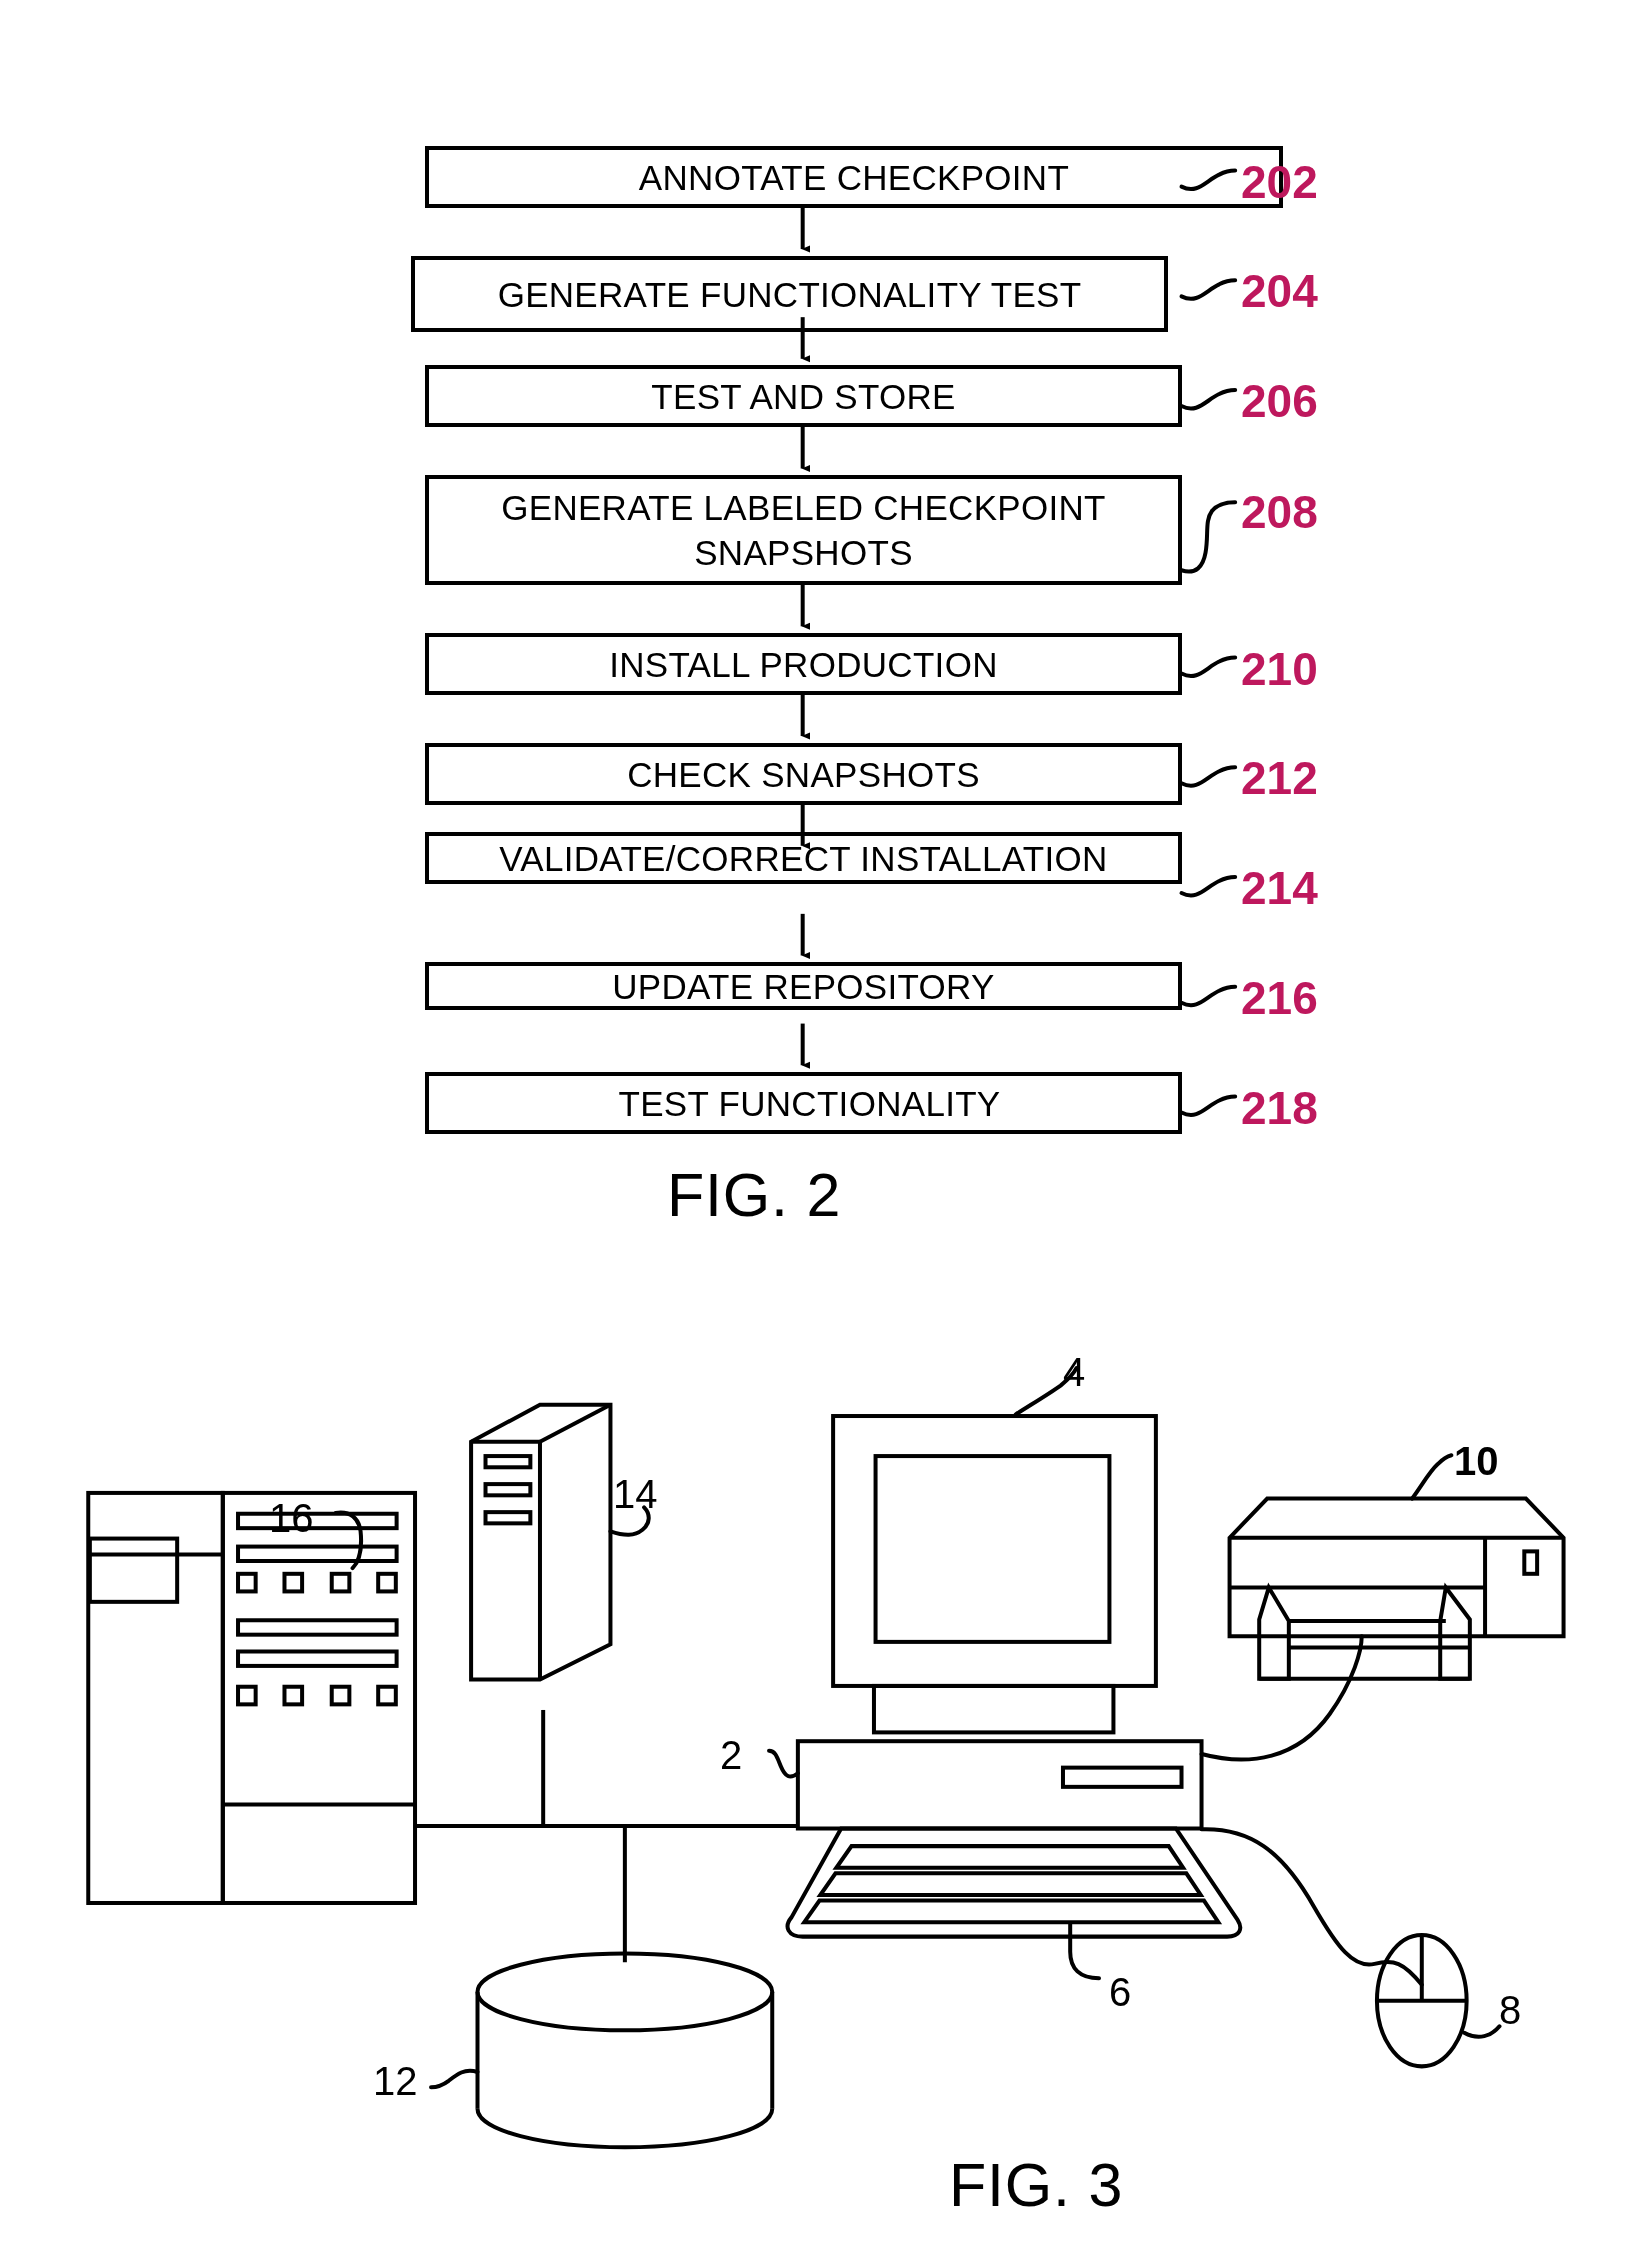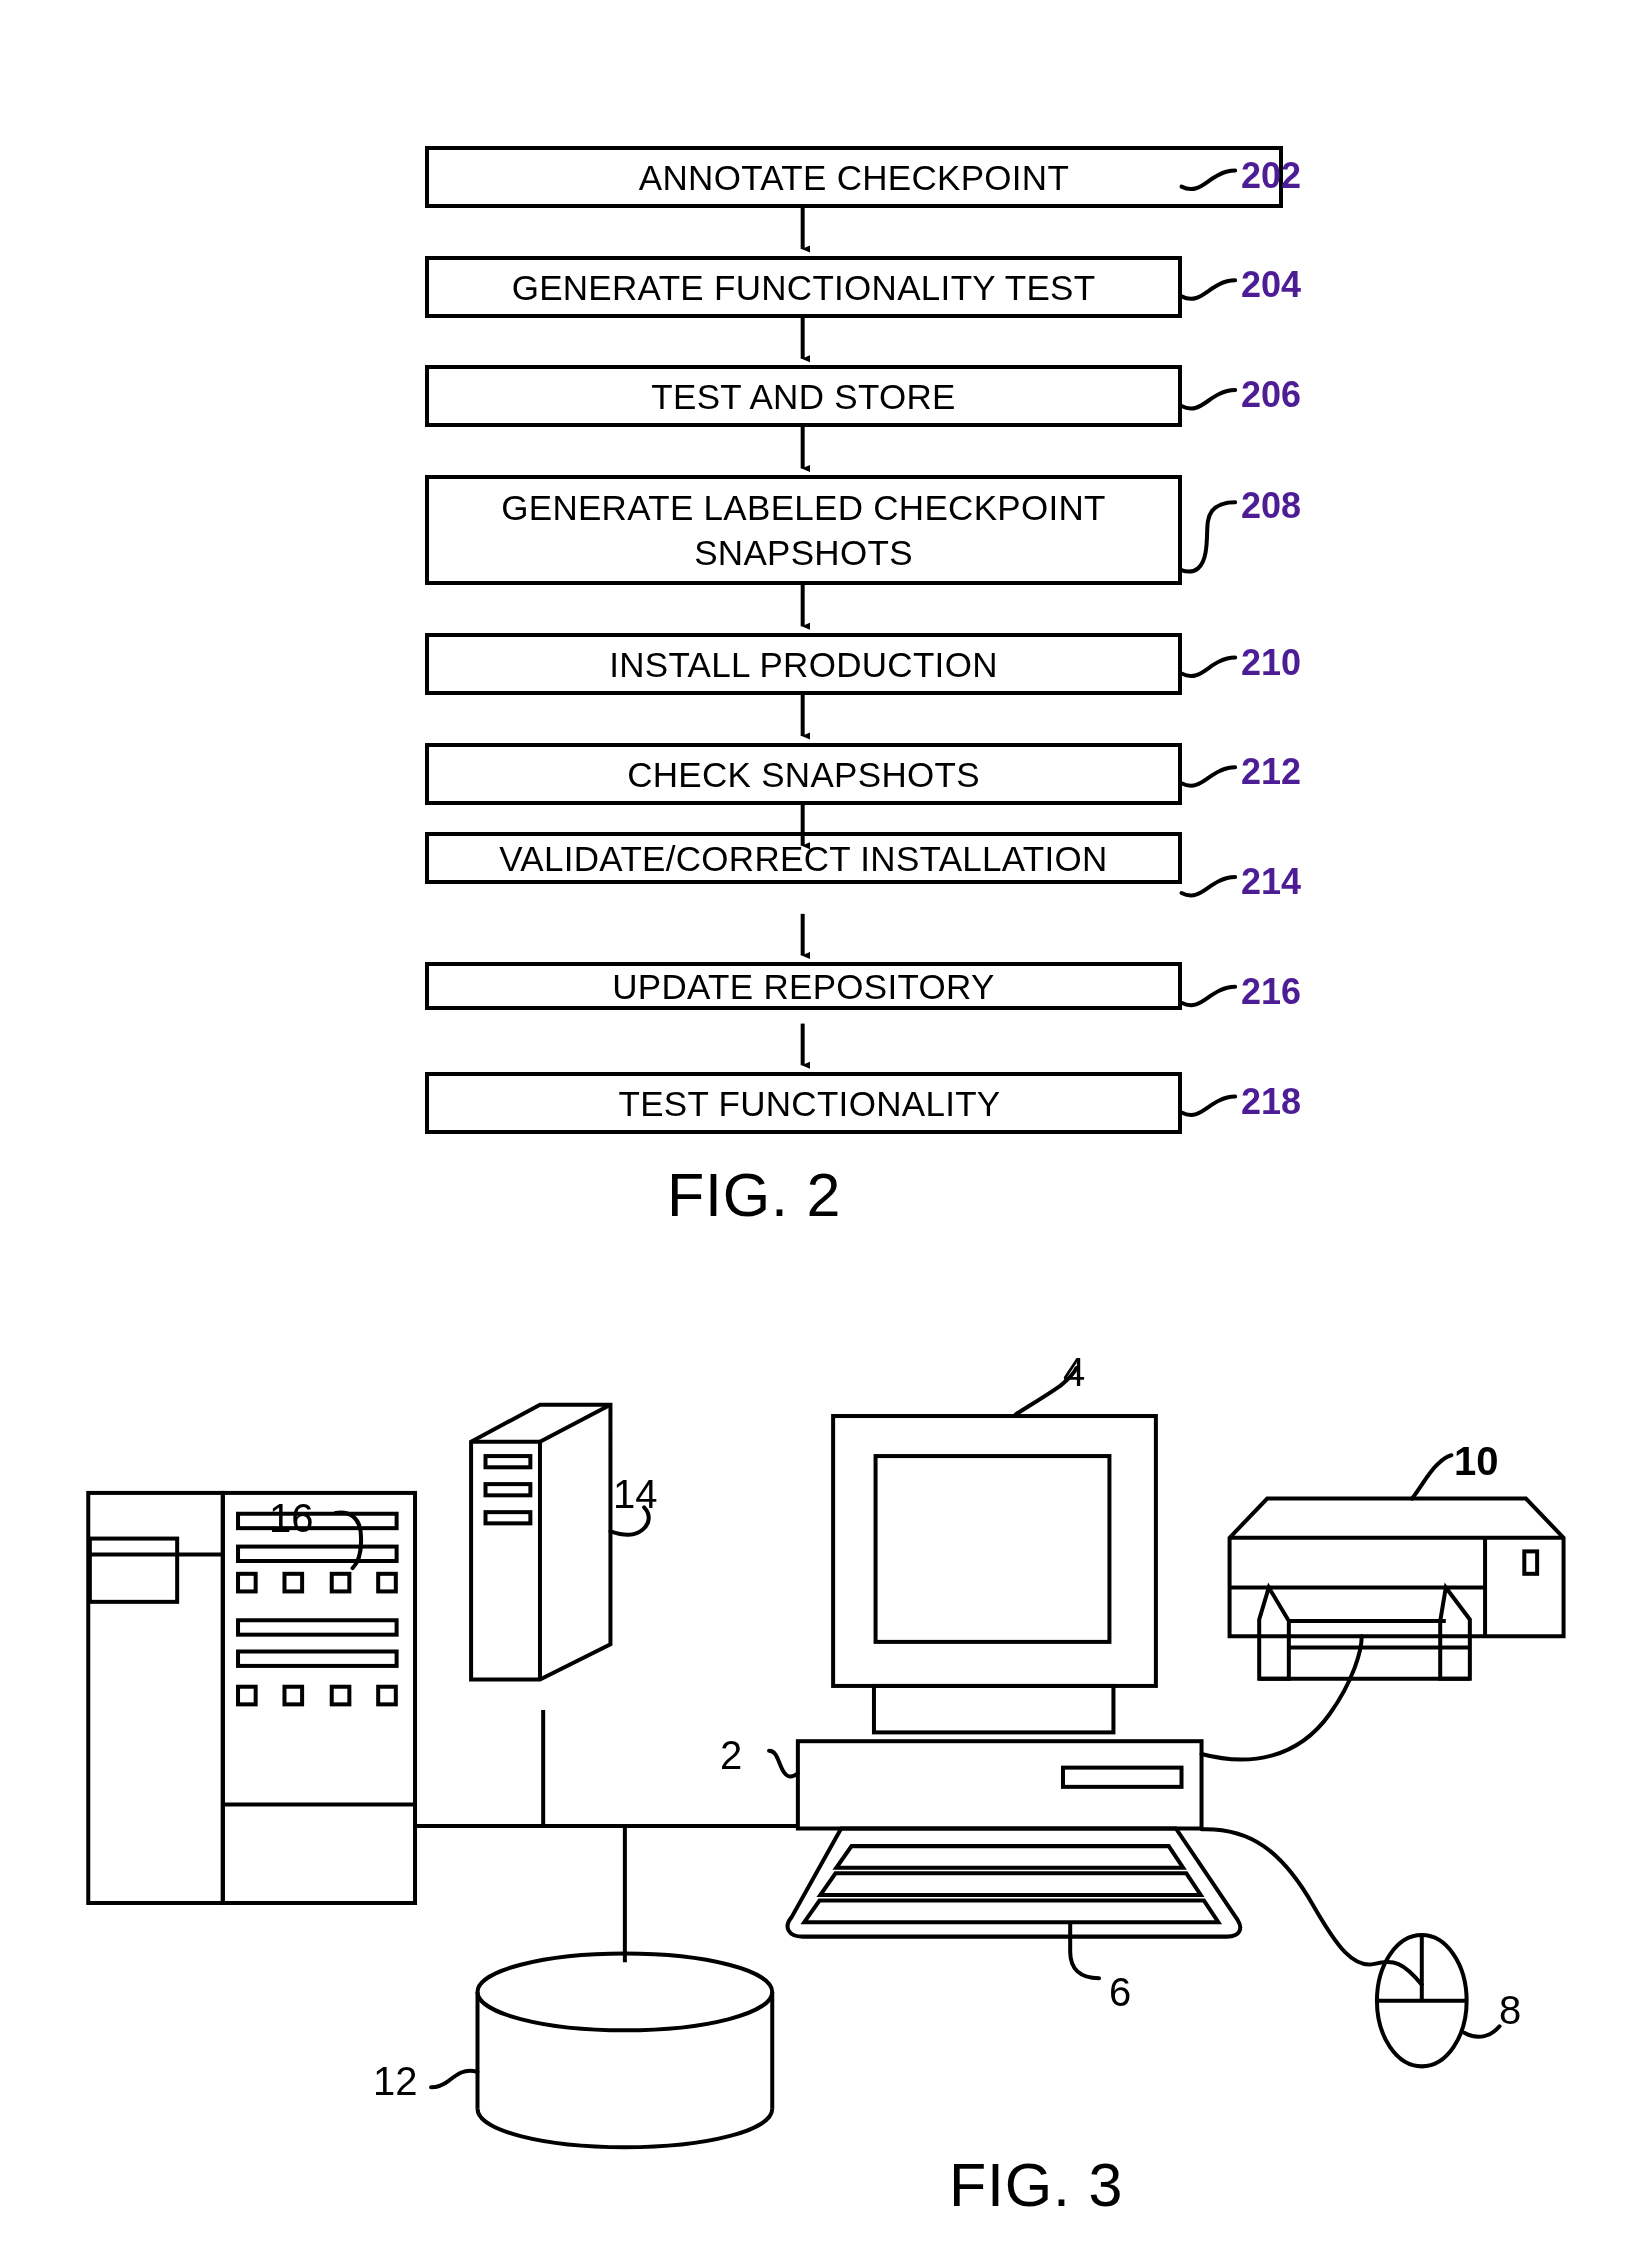--- a/index.html
+++ b/index.html
@@ -49,23 +49,23 @@
     font-size: 35px;
     line-height: 45px;
     letter-spacing: 0.3px;
     color: #000;
     display: block;
     padding: 0 8px;
   }
   .ref-num {
     position: absolute;
     font-family: "Liberation Sans", sans-serif;
-    font-size: 36px;
+    font-size: 46px;
     font-weight: 700;
-    color: #4c1d95;
+    color: #be185d;
     white-space: nowrap;
     text-align: center;
   }
   .ref-num-thin {
     position: absolute;
     font-family: "Liberation Sans", sans-serif;
     font-size: 40px;
     font-weight: 400;
     color: #000;
     white-space: nowrap;
@@ -84,21 +84,21 @@
 
 <div id="sheet">
 
   <div id="fig2">
 
     <div class="flow-box" id="box-0" style="left:425px; top:146px; width:858px; height:62px;">
       <span>ANNOTATE CHECKPOINT</span>
     </div>
     <div class="ref-num" style="left:1241px; top:155px;">202</div>
 
-    <div class="flow-box" id="box-1" style="left:425px; top:256px; width:757px; height:62px;">
+    <div class="flow-box" id="box-1" style="left:411px; top:256px; width:757px; height:76px;">
       <span>GENERATE FUNCTIONALITY TEST</span>
     </div>
     <div class="ref-num" style="left:1241px; top:264px;">204</div>
 
     <div class="flow-box" id="box-2" style="left:425px; top:365px; width:757px; height:62px;">
       <span>TEST AND STORE</span>
     </div>
     <div class="ref-num" style="left:1241px; top:374px;">206</div>
 
     <div class="flow-box" id="box-3" style="left:425px; top:475px; width:757px; height:110px;">

